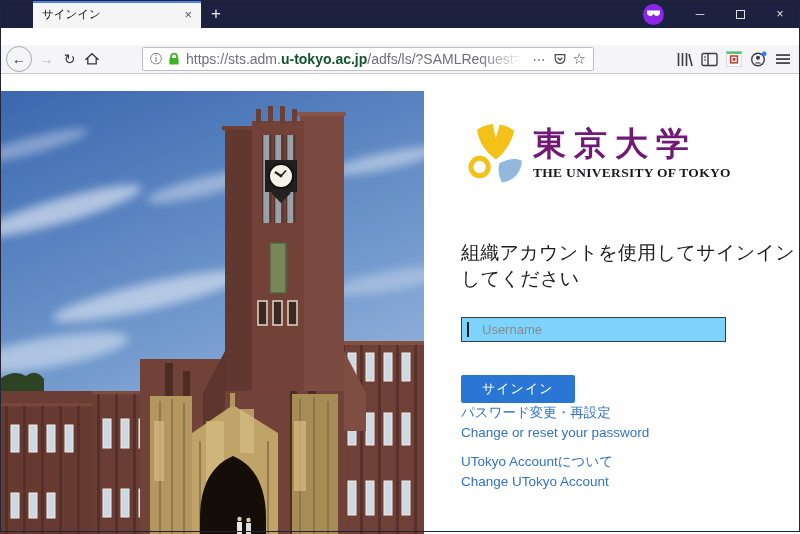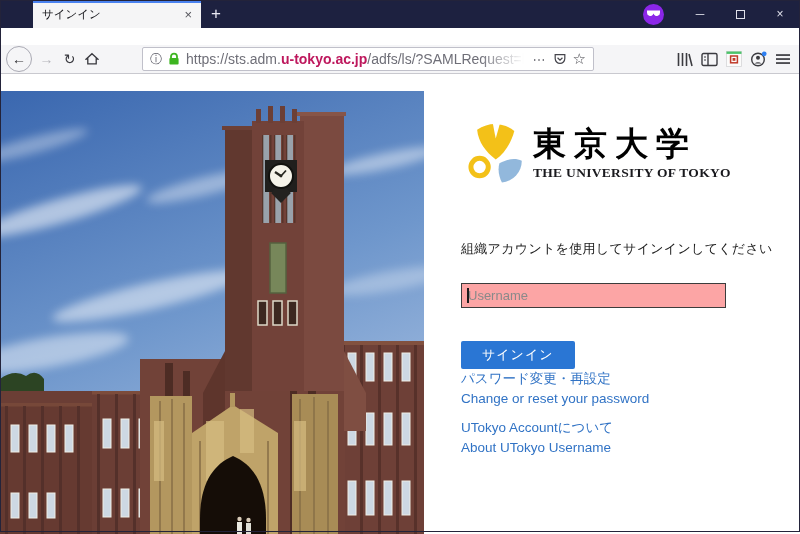--- a/index.html
+++ b/index.html
@@ -35,38 +35,38 @@
   .nav-btn { width:23px; text-align:center; font-size:14px; color:#39393f; }
   .nav-fwd { color:#b4b4ba; }
   .icon-btn { width:22px; display:flex; align-items:center; justify-content:center; }
   .urlbar { margin-left:39px; width:452px; height:24px; background:#fff; border:1px solid #c0c0ca;
             border-radius:2px; display:flex; align-items:center; padding:0 7px; gap:6px; }
   .info-glyph { font-size:12px; color:#5b5b66; }
   .url-text { flex:1; display:flex; white-space:nowrap; overflow:hidden; font-size:14px;
               -webkit-mask-image:linear-gradient(90deg,#000 86%,transparent 99%);
               mask-image:linear-gradient(90deg,#000 86%,transparent 99%);text-align:center; }
   .url-prefix,.url-path { color:#6f6f78; }
-  .url-domain { color:#be185d; font-weight:700; }
+  .url-domain { color:#14532d; font-weight:700; }
   .dots-glyph { font-size:13px; color:#55555e; letter-spacing:1px; }
   .star-glyph { font-size:15px; color:#46464d; }
   .tb-icons { margin-left:auto; display:flex; align-items:center; gap:8px; padding-right:3px; }
   
   .content { flex:1; display:flex; background:#fff; }
   .photo { flex:0 0 424px; width:424px; }
   .photo svg { display:block; width:424px; height:477px; }
   .panel { flex:1; background:#fff; padding:30px 0 0 37px; }
   .logo-row { display:flex; align-items:center; height:66px; }
   .logo-text { margin-left:10px; }
-  .logo-kanji { font-size:33px; letter-spacing:8px; font-weight:600; color:#000000; line-height:1.05; white-space:nowrap; }
+  .logo-kanji { font-size:33px; letter-spacing:8px; font-weight:600; color:#701a75; line-height:1.05; white-space:nowrap; }
   .logo-en { font-family:"Liberation Serif", serif; font-size:13.5px; font-weight:600; color:#1a1a1e;
              letter-spacing:0.3px; margin-top:4px; white-space:nowrap; }
-  .instruction { margin-top:53px; font-size:13px; color:#1c1c1c; letter-spacing:0.3px; }
+  .instruction { margin-top:53px; font-size:19px; color:#1c1c1c; letter-spacing:0.3px; }
   .fields { margin-top:25px; width:265px; position:relative; }
-  .fields input { display:block; width:100%; height:25px; font-size:13px; padding:0 6px;
-                  border-radius:0; outline:none; font-family:inherit; background:#fca5a5; }
+  .fields input { display:block; width:100%; height:25px; font-size:13px; padding:0 20px;
+                  border-radius:0; outline:none; font-family:inherit; background:#7dd3fc; }
   .username { border:1px solid #3c3c3c; }
   .password { border:1px solid #c6c6c6; margin-top:6px; height:24px; }
   .fields input::placeholder { color:#8a8a8a; opacity:1; }
   .caret { position:absolute; left:6px; top:5px; width:1.5px; height:15px; background:#1b1b1b; }
   .signin-btn { margin-top:33px; background:#2a76d4; color:#fff; font-size:13px; letter-spacing:1px;
                 padding:5px 21px; border:none; border-radius:2px; font-family:inherit; cursor:pointer; }
   .links { }
   .link { display:block; color:#3173c5; text-decoration:none; font-size:13.5px; line-height:19.5px; cursor:pointer; }
   .link-gap { margin-top:10px; }
 </style>
@@ -361,17 +361,17 @@
         <input class="username" type="text" placeholder="Username" style="">
         <span class="caret"></span>
       </div>
 
       <button class="signin-btn">サインイン</button>
 
       <div class="links">
         <a class="link">パスワード変更・再設定</a>
         <a class="link">Change or reset your password</a>
         <a class="link link-gap">UTokyo Accountについて</a>
-        <a class="link">About UTokyo Username</a>
+        <a class="link">Change UTokyo Account</a>
       </div>
     </div>
   </div>
 </div>
 
 </body></html>

